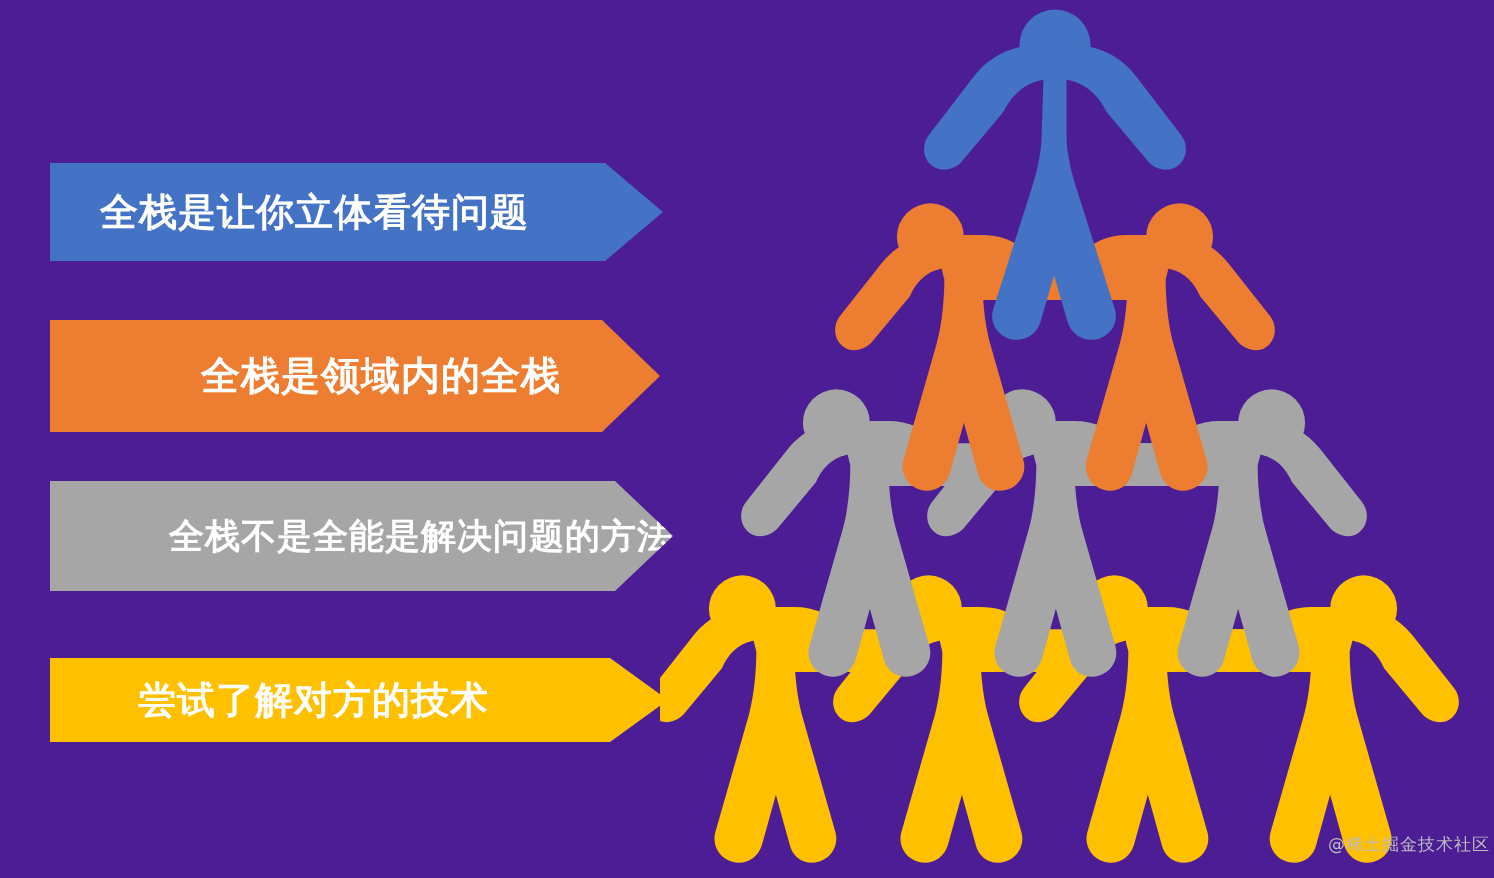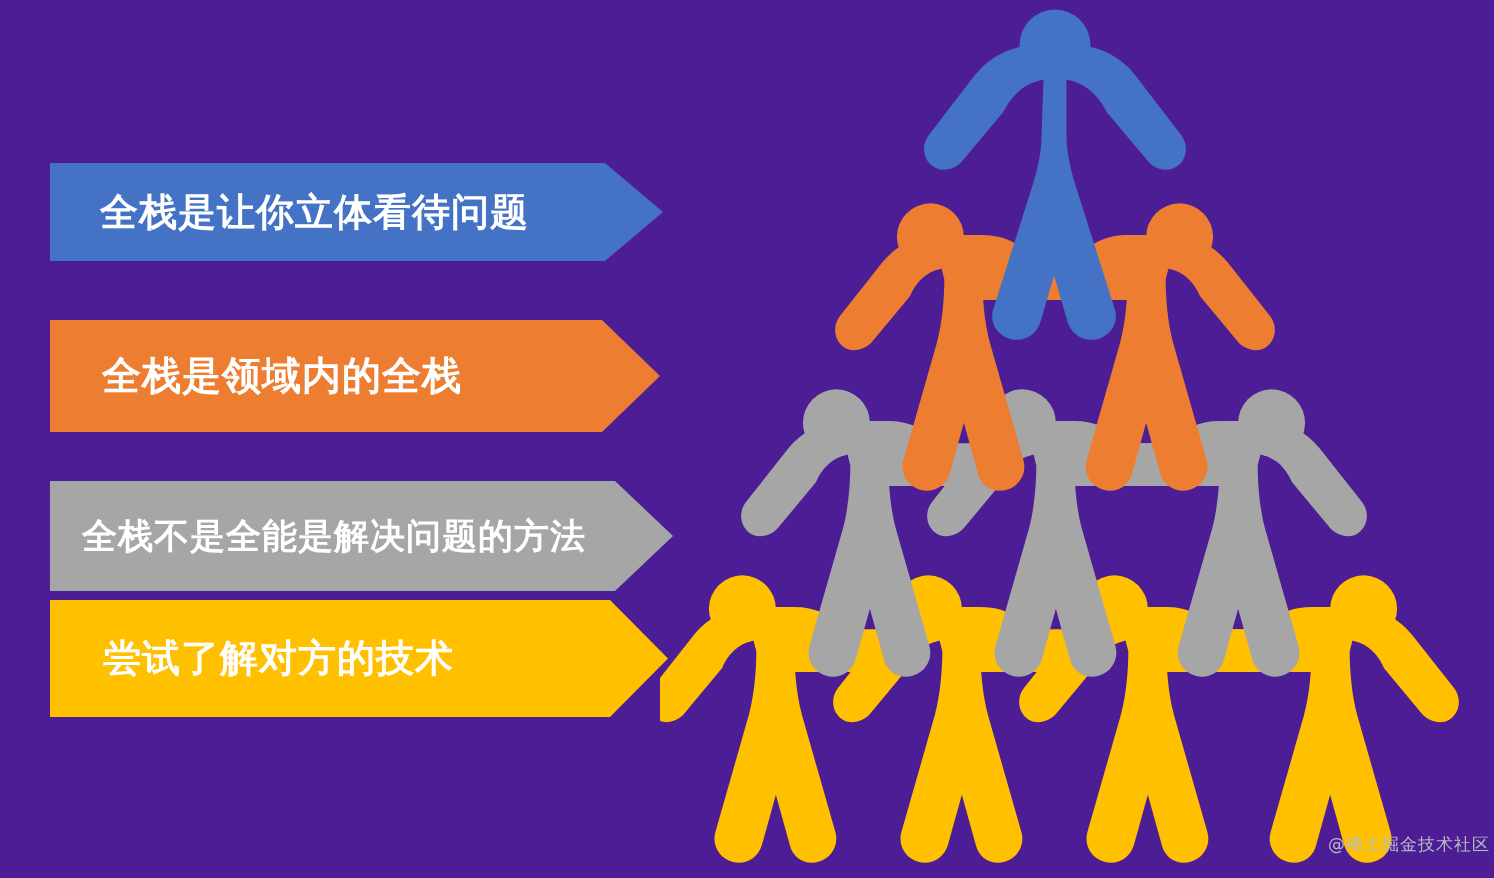--- a/index.html
+++ b/index.html
@@ -71,29 +71,29 @@
 <body>
 
 <div id="stage" style="background: #4c1d95;">
 
   <div id="banners">
 
     <div class="banner" id="b0" style="left: 50px; top: 163px; width: 613px; height: 98px; background: rgb(68, 114, 196); color: rgb(255, 255, 255); font-size: 38px; padding-left: 50px; box-sizing: border-box; clip-path: polygon(0% 0%, 90.538% 0%, 100% 50%, 90.538% 100%, 0% 100%);">
       <span class="banner-label">全栈是让你立体看待问题</span>
     </div>
 
-    <div class="banner" id="b1" style="left: 50px; top: 320px; width: 610px; height: 112px; background: rgb(237, 125, 49); color: rgb(255, 255, 255); font-size: 39px; padding-left: 52px; box-sizing: border-box; clip-path: polygon(0% 0%, 90.492% 0%, 100% 50%, 90.492% 100%, 0% 100%);">
+    <div class="banner" id="b1" style="left: 50px; top: 320px; width: 610px; height: 112px; background: rgb(237, 125, 49); color: rgb(255, 255, 255); font-size: 39px; padding-left: 52px; box-sizing: border-box; clip-path: polygon(0% 0%, 90.492% 0%, 100% 50%, 90.492% 100%, 0% 100%); justify-content: center;">
       <span class="banner-label">全栈是领域内的全栈</span>
     </div>
 
-    <div class="banner" id="b2" style="left: 50px; top: 481px; width: 623px; height: 110px; background: rgb(166, 166, 166); color: rgb(255, 255, 255); font-size: 35px; padding-left: 32px; box-sizing: border-box; clip-path: polygon(0% 0%, 90.69% 0%, 100% 50%, 90.69% 100%, 0% 100%);">
+    <div class="banner" id="b2" style="left: 50px; top: 481px; width: 623px; height: 110px; background: rgb(166, 166, 166); color: rgb(255, 255, 255); font-size: 35px; padding-left: 32px; box-sizing: border-box; clip-path: polygon(0% 0%, 90.69% 0%, 100% 50%, 90.69% 100%, 0% 100%); justify-content: flex-end;">
       <span class="banner-label">全栈不是全能是解决问题的方法</span>
     </div>
 
-    <div class="banner" id="b3" style="left: 50px; top: 600px; width: 618px; height: 117px; background: rgb(255, 192, 0); color: rgb(255, 255, 255); font-size: 38px; padding-left: 53px; box-sizing: border-box; clip-path: polygon(0% 0%, 90.615% 0%, 100% 50%, 90.615% 100%, 0% 100%);">
+    <div class="banner" id="b3" style="left: 50px; top: 658px; width: 618px; height: 84px; background: rgb(255, 192, 0); color: rgb(255, 255, 255); font-size: 38px; padding-left: 88px; box-sizing: border-box; clip-path: polygon(0% 0%, 90.615% 0%, 100% 50%, 90.615% 100%, 0% 100%);">
       <span class="banner-label">尝试了解对方的技术</span>
     </div>
 
   </div>
 
   <div id="pyramid">
     <svg viewBox="0 0 834 878" xmlns="http://www.w3.org/2000/svg">
       <defs>
 
         <g id="person-free">

